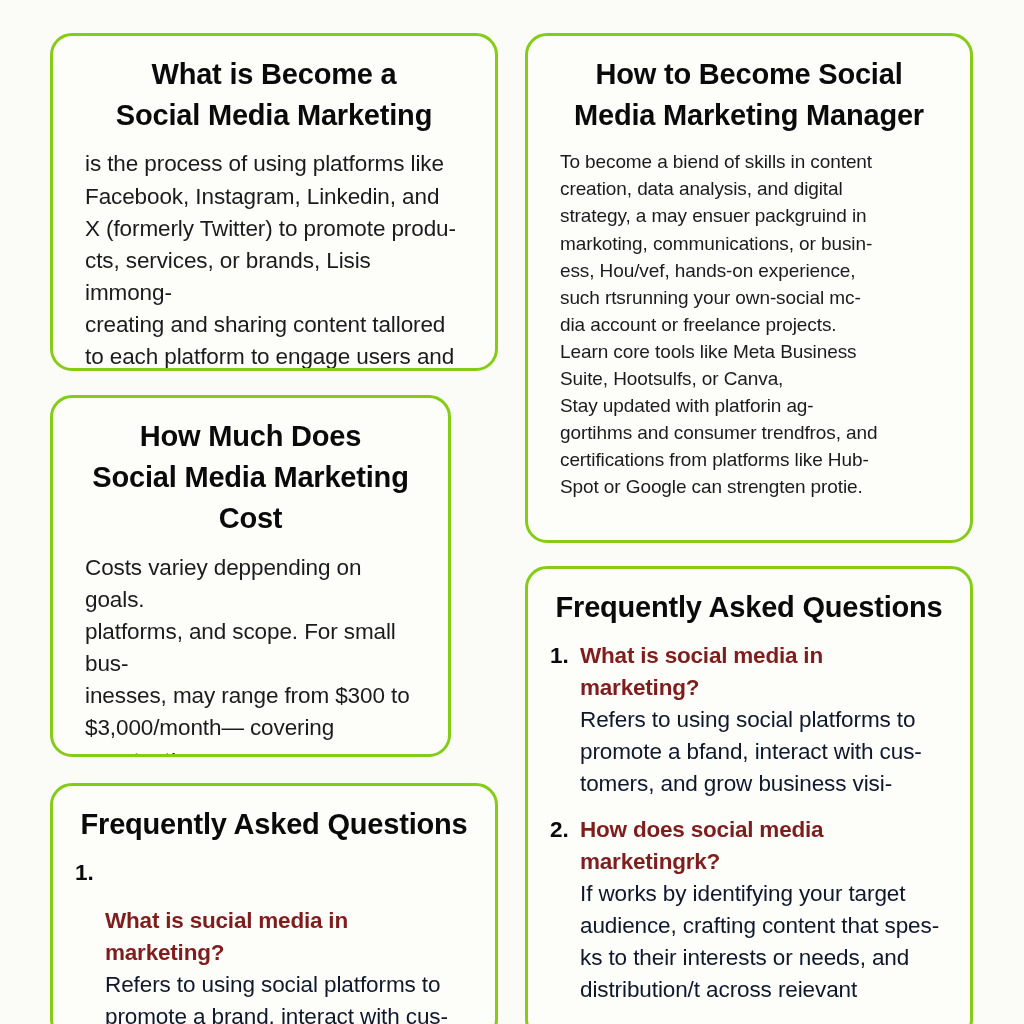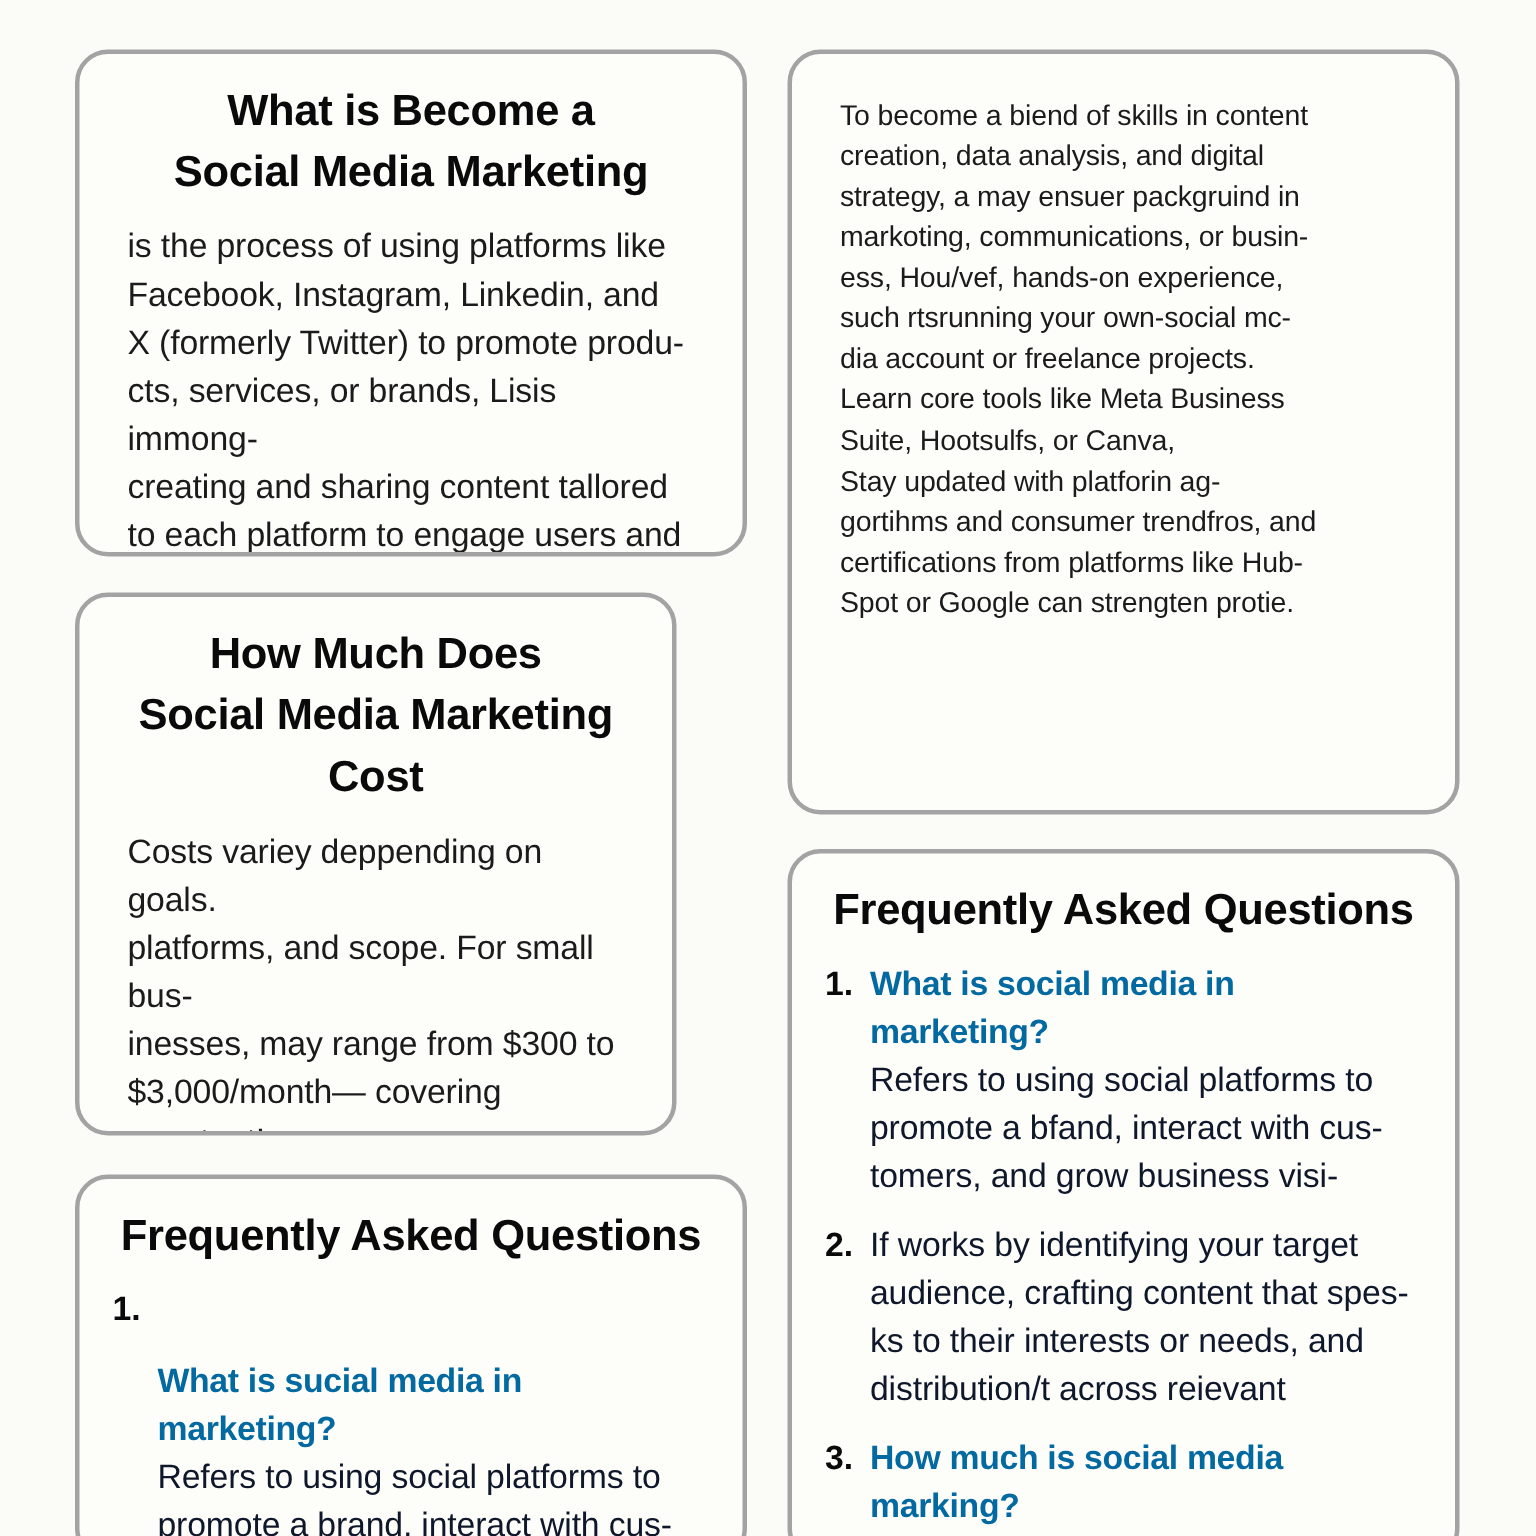--- a/index.html
+++ b/index.html
@@ -20,21 +20,21 @@
     width: 1024px;
     height: 1024px;
     box-sizing: border-box;
     padding: 0;
   }
 
   .card {
     position: absolute;
     box-sizing: border-box;
     background: #fdfdfa;
-    border: 3px solid #a3a3a3;
+    border: 3px solid #84cc16;
     border-radius: 22px;
     padding: 18px 22px 20px 22px;
     overflow: hidden;
   }
 
   .card-title {
     font-size: 29px;
     font-weight: 700;
     line-height: 1.42;
     letter-spacing: -0.2px;
@@ -67,21 +67,21 @@
     font-weight: 700;
     color: #0a0a0a;
     width: 30px;
     flex: 0 0 30px;
     line-height: 1.42;
   }
   .faq-text { flex: 1 1 auto; }
   .faq-q {
     font-size: 22.5px;
     font-weight: 700;
-    color: #0369a1;
+    color: #7f1d1d;
     line-height: 1.42;
     letter-spacing: -0.2px;
   }
   .faq-a {
     font-size: 22.5px;
     font-weight: 400;
     color: #0f172a;
     line-height: 1.42;
     white-space: pre-line;
     letter-spacing: -0.1px;
@@ -138,20 +138,22 @@
           <span class="faq-a" style="display: block;">Refers to using social platforms to
 promote a brand, interact with cus-
 tomers, and grow business visiui-</span>
         </span>
       </li>
 
     </ol>
   </section>
 
   <section class="card" id="card-how-to">
+    <h2 class="card-title center">How to Become Social
+Media Marketing Manager</h2>
     <p class="card-body">To become a biend of skills in content
 creation, data analysis, and digital
 strategy, a may ensuer packgruind in
 markoting, communications, or busin-
 ess, Hou/vef, hands-on experience,
 such rtsrunning your own-social mc-
 dia account or freelance projects.
 Learn core tools like Meta Business
 Suite, Hootsulfs, or Canva,
 Stay updated with platforin ag-
@@ -168,20 +170,21 @@
         <span class="faq-text">
           <span class="faq-q" style="display: block;">What is social media in marketing?</span>
           <span class="faq-a" style="display: block;">Refers to using social platforms to
 promote a bfand, interact with cus-
 tomers, and grow business visi-</span>
         </span>
       </li>
       <li class="faq-item">
         <span class="faq-num">2.</span>
         <span class="faq-text">
+          <span class="faq-q" style="display: block;">How does social media marketingrk?</span>
           <span class="faq-a" style="display: block;">If works by identifying your target
 audience, crafting content that spes-
 ks to their interests or needs, and
 distribution/t across reievant</span>
         </span>
       </li>
       <li class="faq-item">
         <span class="faq-num">3.</span>
         <span class="faq-text">
           <span class="faq-q" style="display: block;">How much is social media marking?</span>

